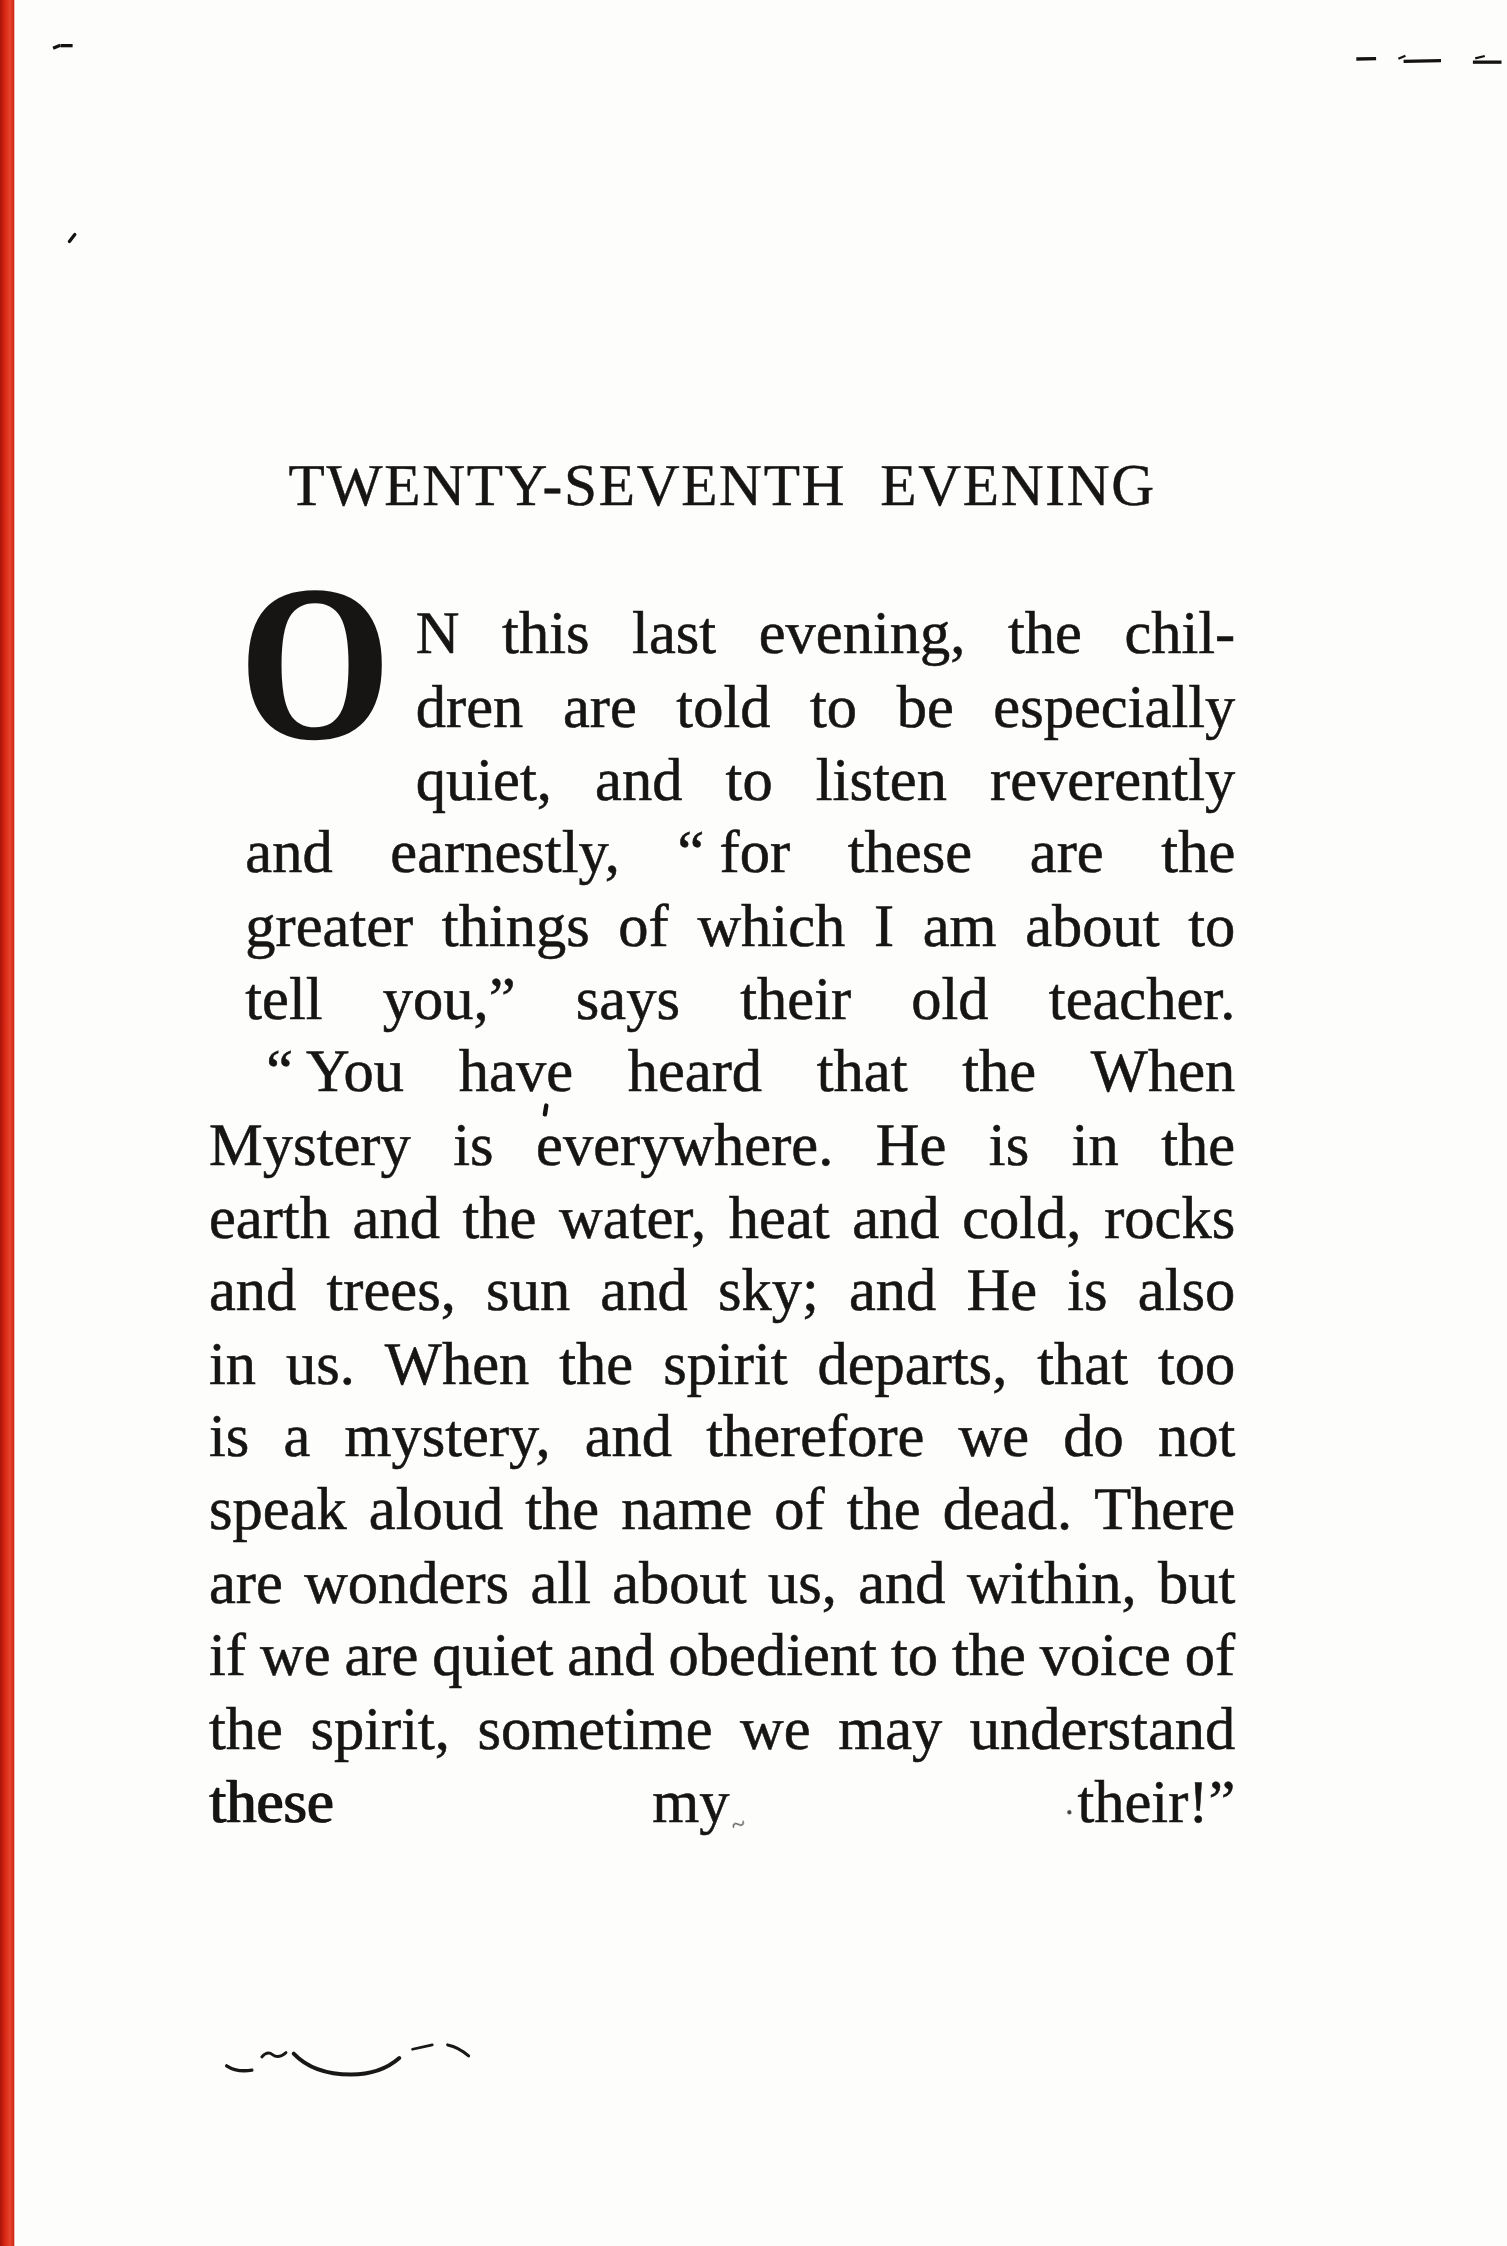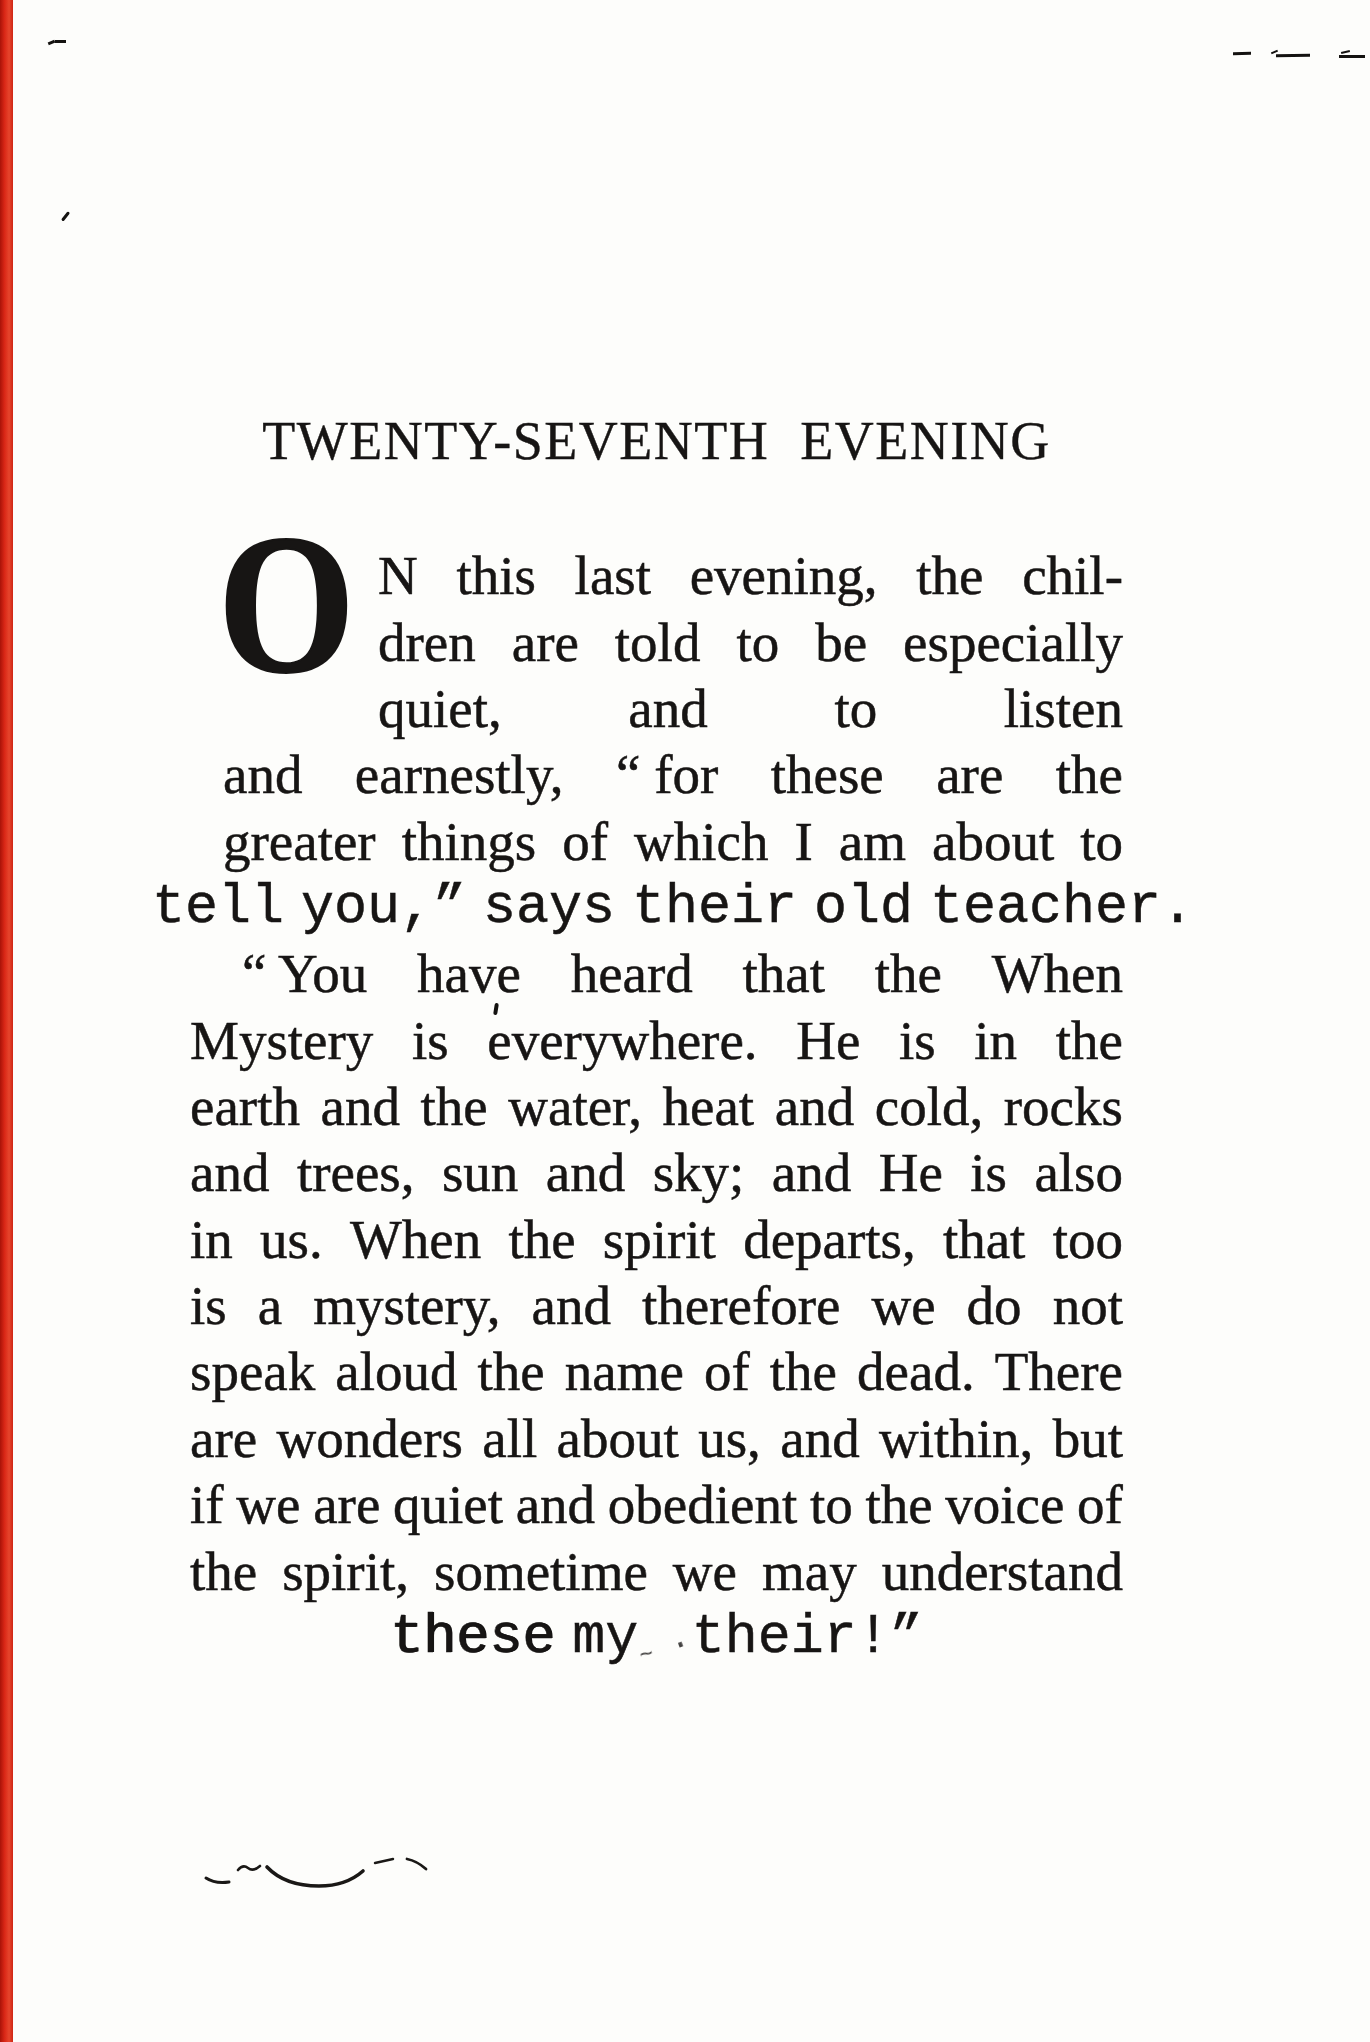--- a/index.html
+++ b/index.html
@@ -30,21 +30,21 @@
     -webkit-text-stroke:0.5px #171514;
   }
   .ln{
     position:relative;height:66.35px;
     display:flex;justify-content:space-between;align-items:flex-end;
     line-height:1;white-space:nowrap;
   }
   .ln.ind{margin-left:188px;}   
   .ln.p1{margin-left:33px;}     
   .ln.pind{margin-left:52px;}   
-  .ln.short{justify-content:center;gap:17px;font-family:Liberation Mono, monospace;}
+  .ln.short{justify-content:space-between;gap:17px;}
   .word{display:inline-block;}
   .dropcap{
     position:absolute;left:218px;top:504px;
     font-size:200px;line-height:1;font-weight:bold;
     letter-spacing:0;
     transform:scaleX(.88);transform-origin:left top;
     -webkit-text-stroke:2px #171514;
   }
   .heavy{text-shadow:1.2px 0 0 currentColor;}
   .smudge{
@@ -112,20 +112,21 @@
         <span class="word">told</span>
         <span class="word">to</span>
         <span class="word">be</span>
         <span class="word">especially</span>
       </div>
     <div class="ln ind">
         <span class="word">quiet,</span>
         <span class="word">and</span>
         <span class="word">to</span>
         <span class="word">listen</span>
+        <span class="word">reverently</span>
       </div>
     <div class="ln p1">
         <span class="word">and</span>
         <span class="word">earnestly,</span>
         <span class="word">“ for</span>
         <span class="word">these</span>
         <span class="word">are</span>
         <span class="word">the</span>
       </div>
     <div class="ln p1">

